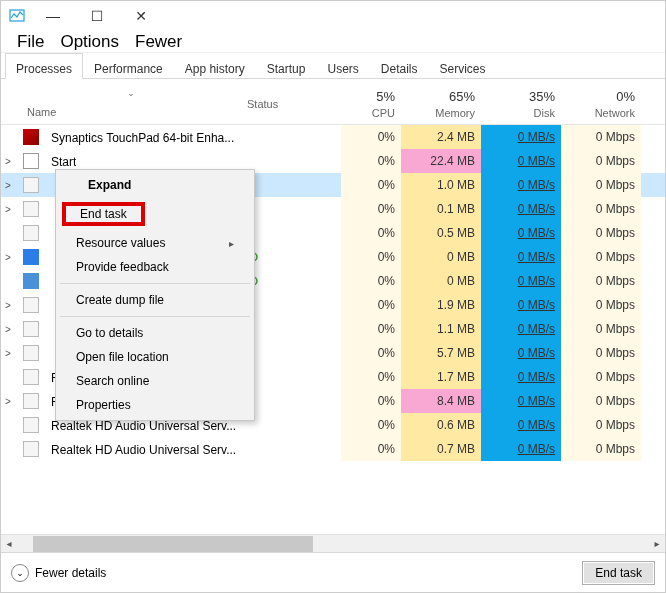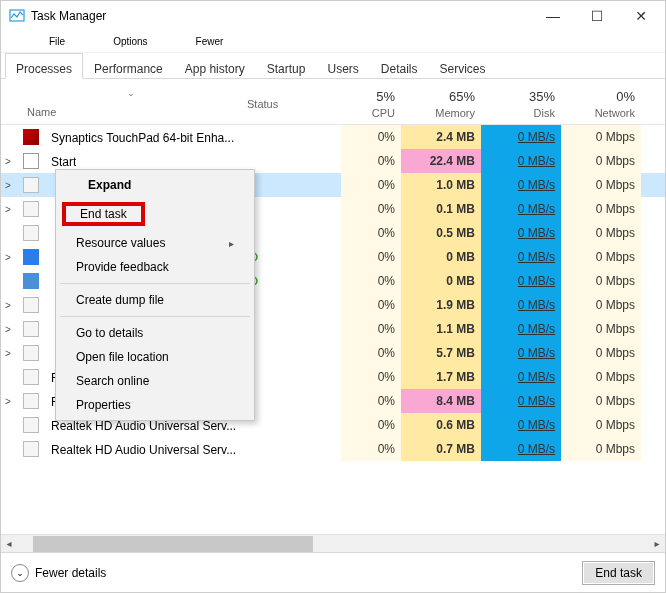--- a/index.html
+++ b/index.html
@@ -12,21 +12,21 @@
     width: 666px;
     overflow: hidden;
   }
   .window { width: 666px; height: 593px; border: 1px solid #ccc; display: flex; flex-direction: column; background: #fff; }
   .titlebar { display: flex; align-items: center; height: 30px; padding: 0 2px 0 8px; }
   .titlebar .icon { width: 16px; height: 16px; margin-right: 6px; display: inline-flex; }
   .titlebar .title { flex: 1; font-size: 12px; }
   .window-controls { display: flex; }
   .window-controls .wc { width: 44px; height: 28px; display: flex; align-items: center; justify-content: center; font-size: 14px; color: #333; }
   .menubar { display: flex; padding: 2px 8px; height: 22px; align-items: center; background: #fff; border-bottom: 1px solid #f0f0f0; }
-  .menubar .mi { padding: 2px 8px; font-size: 10px; margin-left: 32px; }
+  .menubar .mi { padding: 2px 8px; font-size: 17px; }
   .tabs { display: flex; border-bottom: 1px solid #d8d8d8; padding-left: 4px; height: 26px; }
   .tab { padding: 8px 10px; font-size: 12px; border: 1px solid transparent; border-bottom: none; margin-bottom: -1px; color: #333; }
   .tab.active { background: #fff; border-color: #d8d8d8; border-top: 1px solid #d8d8d8; border-bottom: 1px solid #fff; position: relative; }
   .header-row, .row {
     display: grid;
     grid-template-columns: 20px 220px 100px 60px 80px 80px 80px;
     align-items: center;
     height: 24px;
     font-size: 12px;
   }
@@ -37,21 +37,21 @@
   .header-cell.status { text-align: left; padding-bottom: 4px; display: flex; align-items: flex-end; }
   .name-sort { width: 100%; display: flex; align-items: center; justify-content: center; height: 16px; }
   .rows { overflow: hidden; flex: 1; position: relative; }
   .row .expand { width: 14px; text-align: center; color: #555; font-size: 10px; }
   .row .nm { display: flex; align-items: flex-end; gap: 12px; padding-left: 2px; white-space: nowrap; overflow: hidden; text-overflow: ellipsis; }
   .row .nm .txt { overflow: hidden; text-overflow: ellipsis; white-space: nowrap; }
   .row.selected { background: #cce8ff; }
   .cell { padding: 0 6px; text-align: right; height: 100%; display: flex; align-items: center; justify-content: flex-end; font-size: 12px; color: #333; }
   .cell.status { justify-content: flex-start; }
   .cell.cpu   { background: #fff9e6; }
-  .cell.mem   { background: #ffe9a3; font-weight: bold; }
+  .cell.mem   { background: #ffe9a3; }
   .cell.mem.high{ background: #f9a8d4; }
   .cell.disk  { background: #0ea5e9; text-decoration: underline; }
   .cell.net   { background: #fff9e6; }
   .leaf { display: inline-flex; align-items: center; }
   .leaf svg { width: 12px; height: 12px; }
   .context-menu {
     position: absolute;
     left: 54px;
     top: 44px;
     width: 200px;
@@ -91,21 +91,20 @@
 
 <div class="window">
 
   <div class="titlebar">
     <span class="icon">
       <svg viewBox="0 0 16 16">
           <rect x="1" y="2" width="14" height="11" fill="none" stroke="#26a0da" stroke-width="1.2"></rect>
           <polyline points="2,10 5,6 8,9 11,4 14,7" fill="none" stroke="#26a0da" stroke-width="1.2"></polyline>
         </svg>
     </span>
-    <span class="title">Task Manager</span>
     <div class="window-controls">
       <div class="wc">—</div>
       <div class="wc">☐</div>
       <div class="wc">✕</div>
     </div>
   </div>
 
   <div class="menubar">
     <div class="mi">File</div>
     <div class="mi">Options</div>

